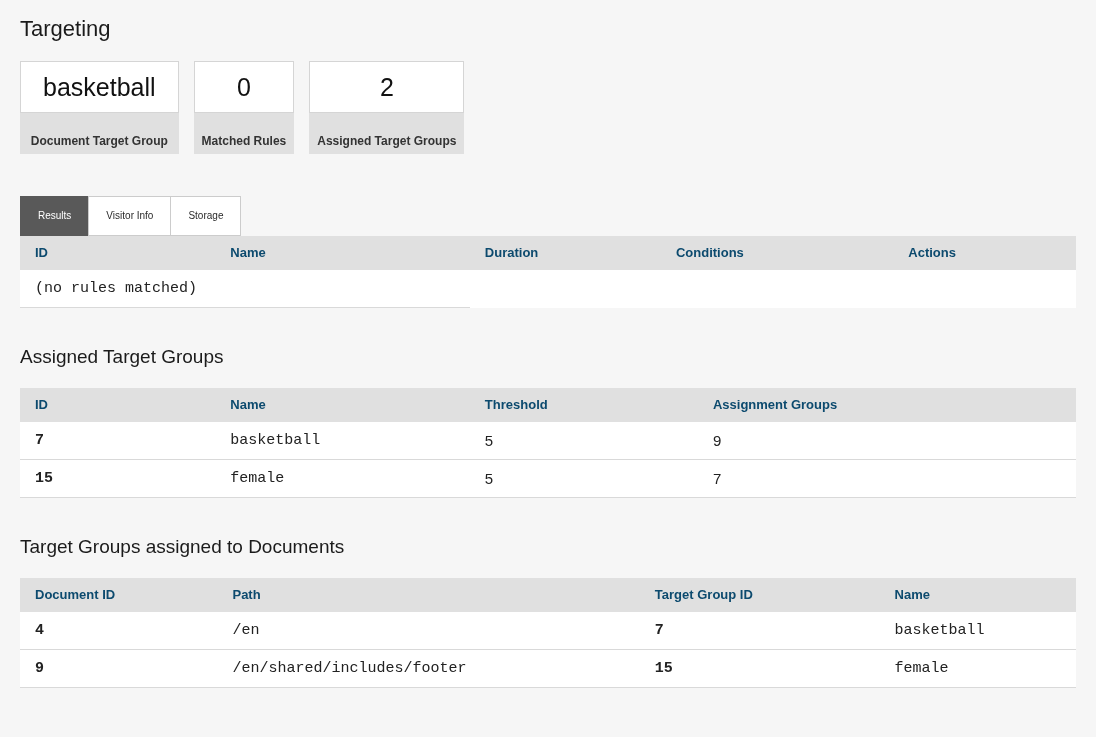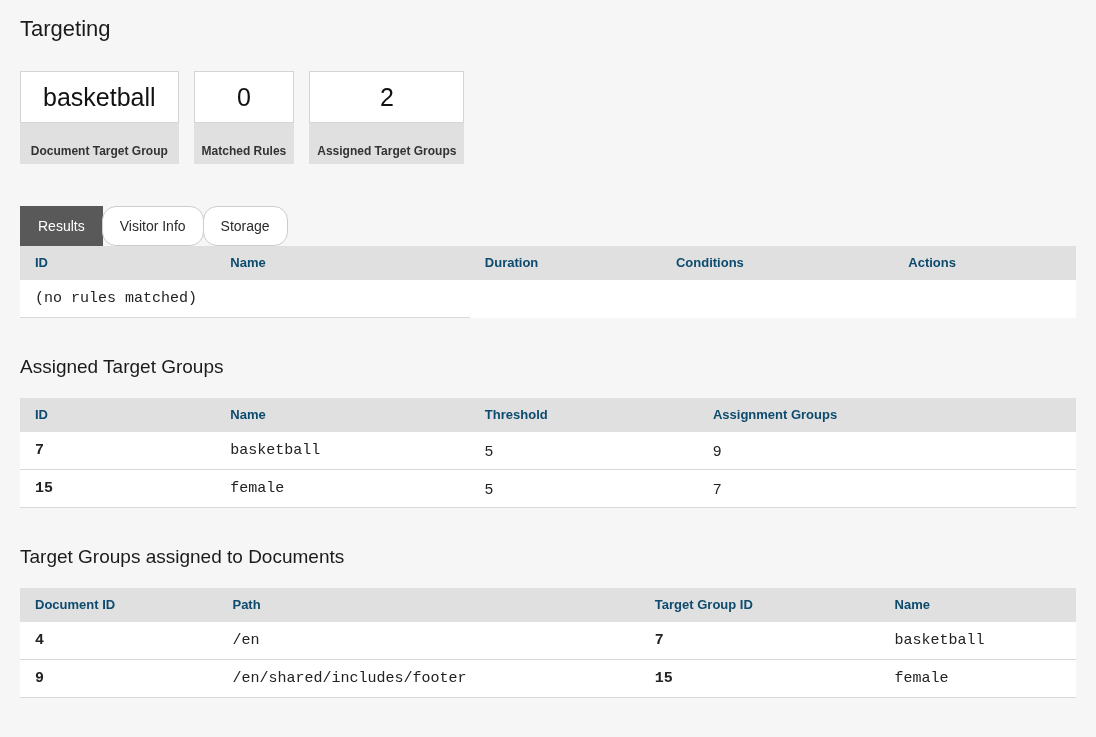--- a/index.html
+++ b/index.html
@@ -7,21 +7,21 @@
     width: 1096px; height: 737px;
     background: var(--page-bg, #f6f6f6);
     font-family: "Liberation Sans", sans-serif;
     color: var(--text, #1b1b1b);
     overflow: hidden;
   }
   .container { padding: 16px 20px 16px 20px; }
 
   h1.page-title {
     font-size: 22px; font-weight: 400; line-height: 26px;
-    margin-bottom: 29px; color: var(--text, #1b1b1b);
+    margin-bottom: 19px; color: var(--text, #1b1b1b);
   }
 
   
   .stats { display: flex; gap: 15px; }
   .stat-card { display: flex; flex-direction: column; }
   .stat-value {
     background: #fff;
     border: 1px solid var(--card-border, #d5d5d5);
     font-size: 25px; line-height: 25px;
     padding: 13px 22px 12px 22px;
@@ -33,27 +33,27 @@
     font-size: 12px; font-weight: 700;
     text-align: center; color: #333;
     padding: 21px 8px 6px 8px;
     white-space: nowrap;
   }
 
   
   .tabs { margin-top: 42px; display: flex; }
   .tab {
     font-family: "Liberation Sans", sans-serif;
-    font-size: 14px; line-height: 18px;
+    font-size: 10px; line-height: 18px;
     padding: 10px 17px;
     background: #fff; color: #2b2b2b;
     border: 1px solid var(--tab-border, #cccccc);
     cursor: pointer;
   }
-  .tab + .tab { margin-left: -1px; border-radius: 14px; }
+  .tab + .tab { margin-left: -1px; }
   .tab.active {
     background: var(--tab-active-bg, #595959);
     color: #fff; border-color: var(--tab-active-bg, #595959);
   }
 
   
   h2.section-heading {
     font-size: 19px; font-weight: 400; line-height: 23px;
     margin: 37px 0 20px 0; color: var(--text, #1b1b1b);
   }

